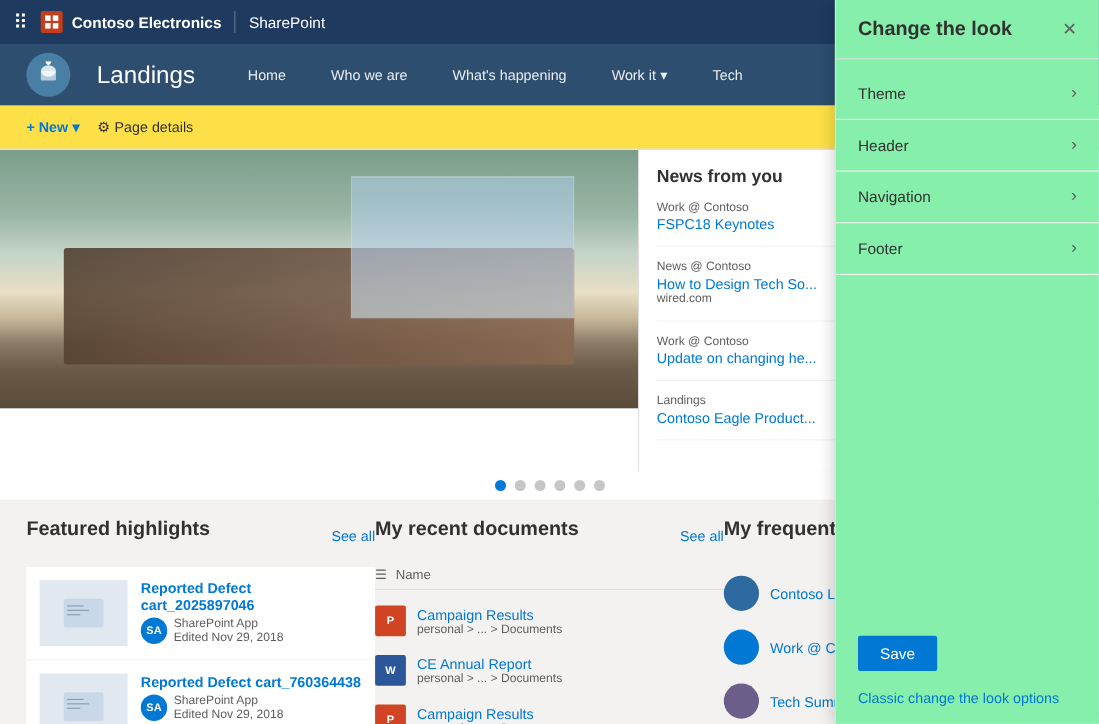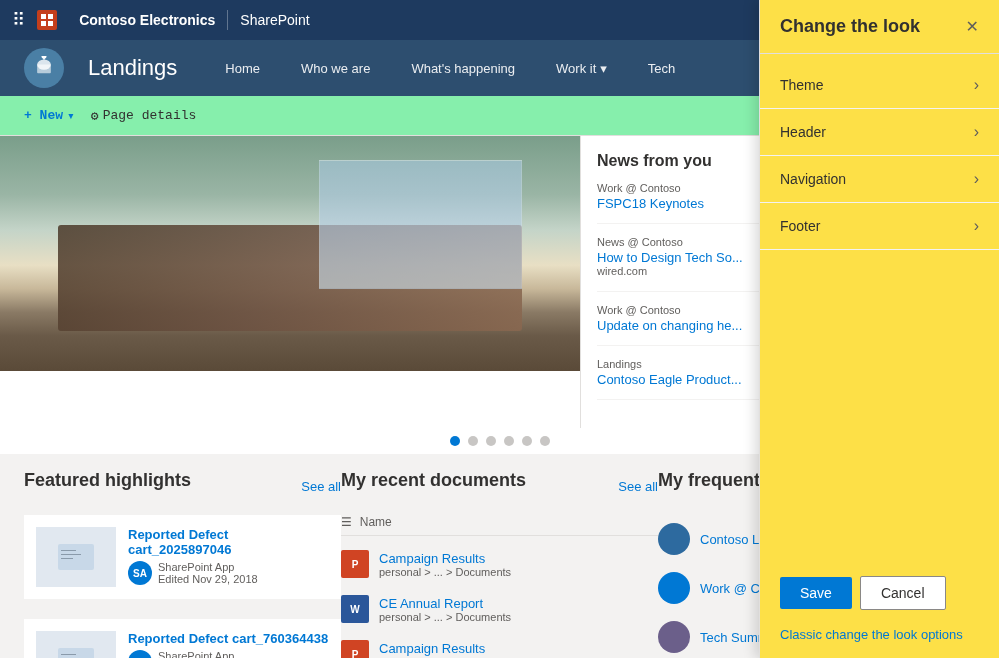--- a/index.html
+++ b/index.html
@@ -26,21 +26,21 @@
     .site-nav { display: flex; gap: 17px; align-items: flex-start; flex: 1; }
     .site-nav a { color: rgba(255,255,255,0.9); text-decoration: none; padding: 4px 12px; font-size: 13px; border-radius: 2px; }
     .site-nav-find { display: flex; align-items: center; gap: 4px; color: rgba(255,255,255,0.9); font-size: 13px; cursor: pointer; padding: 4px 12px; }
     .site-nav-edit { color: rgba(255,255,255,0.9); font-size: 13px; padding: 4px 12px; cursor: pointer; }
     .site-header-right { margin-left: auto; display: flex; align-items: center; gap: 8px; color: rgba(255,255,255,0.9); font-size: 12px; }
     .following-btn { display: flex; align-items: center; gap: 4px; color: rgba(255,255,255,0.9); font-size: 13px; cursor: pointer; }
     .share-btn { color: rgba(255,255,255,0.9); font-size: 13px; cursor: pointer; }
     .internal-badge { font-size: 11px; color: rgba(255,255,255,0.7); }
 
     
-    .toolbar { background: #86efac; height: 40px; display: flex; align-items: center; padding: 0 24px; gap: 16px; border-bottom: 1px solid #e1dfdd; font-family: Liberation Mono, monospace; }
+    .toolbar { background: #fde047; height: 40px; display: flex; align-items: center; padding: 0 24px; gap: 16px; border-bottom: 1px solid #e1dfdd; }
     .toolbar-new { display: flex; align-items: center; gap: 4px; color: #0078d4; font-size: 13px; cursor: pointer; font-weight: 600; }
     .toolbar-page-details { display: flex; align-items: center; gap: 4px; color: #323130; font-size: 13px; cursor: pointer; }
 
     
     .main-content { display: flex; height: calc(658px - 40px - 56px - 40px); overflow: hidden; }
     .page-content { flex: 1; overflow-y: auto; padding: 0; background: #f3f2f1; }
 
     
     .hero-section { display: flex; gap: 0; background: white; margin-bottom: 0; }
     .hero-image-container { position: relative; width: 580px; height: 235px; overflow: hidden; flex-shrink: 0; }
@@ -57,21 +57,21 @@
     .news-item-source { font-size: 11px; color: #605e5c; margin-bottom: 2px; }
     .news-item-title { font-size: 13px; color: #0078d4; cursor: pointer; }
 
     
     .bottom-sections { display: grid; grid-template-columns: 1fr 1fr 1fr; gap: 0; padding: 16px 24px; background: #f3f2f1; }
 
     
     .section-title { font-size: 18px; font-weight: 600; color: #323130; margin-bottom: 12px; }
     .section-header { display: flex; justify-content: space-between; align-items: center; margin-bottom: 12px; }
     .see-all { color: #0078d4; font-size: 13px; cursor: pointer; text-align: right; }
-    .highlight-card { background: white; padding: 12px; margin-bottom: 20px; display: flex; gap: 12px; }
+    .highlight-card { background: white; padding: 12px; margin-bottom: 1px; display: flex; gap: 12px; }
     .highlight-thumb { width: 80px; height: 60px; background: #e1e8f0; flex-shrink: 0; display: flex; align-items: center; justify-content: center; }
     .highlight-info { flex: 1; }
     .highlight-title { font-size: 13px; font-weight: 600; color: #0078d4; cursor: pointer; }
     .highlight-sub { font-size: 11px; color: #605e5c; }
     .highlight-user { width: 24px; height: 24px; border-radius: 50%; background: #0078d4; display: flex; align-items: center; justify-content: center; color: white; font-size: 10px; font-weight: 600; }
     .highlight-meta { display: flex; align-items: center; gap: 6px; margin-top: 4px; }
 
     
     .recent-doc { display: flex; align-items: center; gap: 10px; padding: 8px 0; border-bottom: 1px solid #f3f2f1; }
     .doc-icon { width: 28px; height: 28px; border-radius: 2px; display: flex; align-items: center; justify-content: center; font-size: 10px; font-weight: 700; flex-shrink: 0; }
@@ -81,21 +81,21 @@
     .doc-path { font-size: 11px; color: #605e5c; }
     .doc-header { display: flex; align-items: center; gap: 8px; color: #605e5c; font-size: 12px; border-bottom: 1px solid #e1dfdd; padding-bottom: 6px; margin-bottom: 6px; }
 
     
     .freq-site { display: flex; align-items: center; gap: 10px; padding: 8px 0; border-bottom: 1px solid #f3f2f1; }
     .freq-site-icon { width: 32px; height: 32px; border-radius: 50%; flex-shrink: 0; }
     .freq-site-name { font-size: 13px; color: #0078d4; cursor: pointer; }
 
     
     .right-panel {
-      width: 240px; background: #fde047; border-left: 1px solid #e1dfdd; display: flex; flex-direction: column;
+      width: 240px; background: #86efac; border-left: 1px solid #e1dfdd; display: flex; flex-direction: column;
       position: fixed; right: 0; top: 0; bottom: 0; z-index: 100; box-shadow: -4px 0 12px rgba(0,0,0,0.15);
       height: 658px;
     }
     .panel-header { display: flex; justify-content: space-between; align-items: center; padding: 16px 20px; border-bottom: 1px solid #e1dfdd; }
     .panel-title { font-size: 18px; font-weight: 600; color: #323130; }
     .panel-close { cursor: pointer; color: #605e5c; font-size: 16px; }
     .panel-body { padding: 8px 0; flex: 1; }
     .panel-item { display: flex; justify-content: space-between; align-items: center; padding: 14px 20px; cursor: pointer; border-bottom: 1px solid #f3f2f1; }
     .panel-item-label { font-size: 14px; color: #323130; }
     .panel-item-arrow { color: #605e5c; font-size: 16px; }
@@ -111,21 +111,21 @@
       background: linear-gradient(180deg, #5c7a6e 0%, #8da89e 20%, #b5c4b8 40%, #d4c9a8 60%, #c4b8a0 80%, #a8c4d4 100%);
       position: relative;
     }
   </style>
 </head>
 <body>
 
 <div class="top-bar">
   <span class="top-bar-apps">⠿</span>
   <div class="top-bar-brand">
-    <div class="top-bar-brand" style="display:flex;align-items:center;gap:22px;">
+    <div class="top-bar-brand" style="display:flex;align-items:center;gap:8px;">
       <div class="logo" style="width:20px;height:20px;background:#c43e1c;border-radius:2px;display:flex;align-items:center;justify-content:center;">
         <svg width="14" height="14" viewBox="0 0 14 14" fill="white">
             <rect x="1" y="1" width="5" height="5"></rect>
             <rect x="8" y="1" width="5" height="5"></rect>
             <rect x="1" y="8" width="5" height="5"></rect>
             <rect x="8" y="8" width="5" height="5"></rect>
           </svg>
       </div>
       <span>Contoso Electronics</span>
     </div>
@@ -356,18 +356,17 @@
     <span class="panel-item-arrow">›</span>
   </div>
         <div class="panel-item">
     <span class="panel-item-label">Footer</span>
     <span class="panel-item-arrow">›</span>
   </div>
       </div>
   </div>
   <div class="panel-actions">
     <button class="btn-save">Save</button>
-    <button class="btn-cancel">Cancel</button>
   </div>
   <div class="panel-classic-link">
     <a>Classic change the look options</a>
   </div>
 </div>
 
 </body></html>

